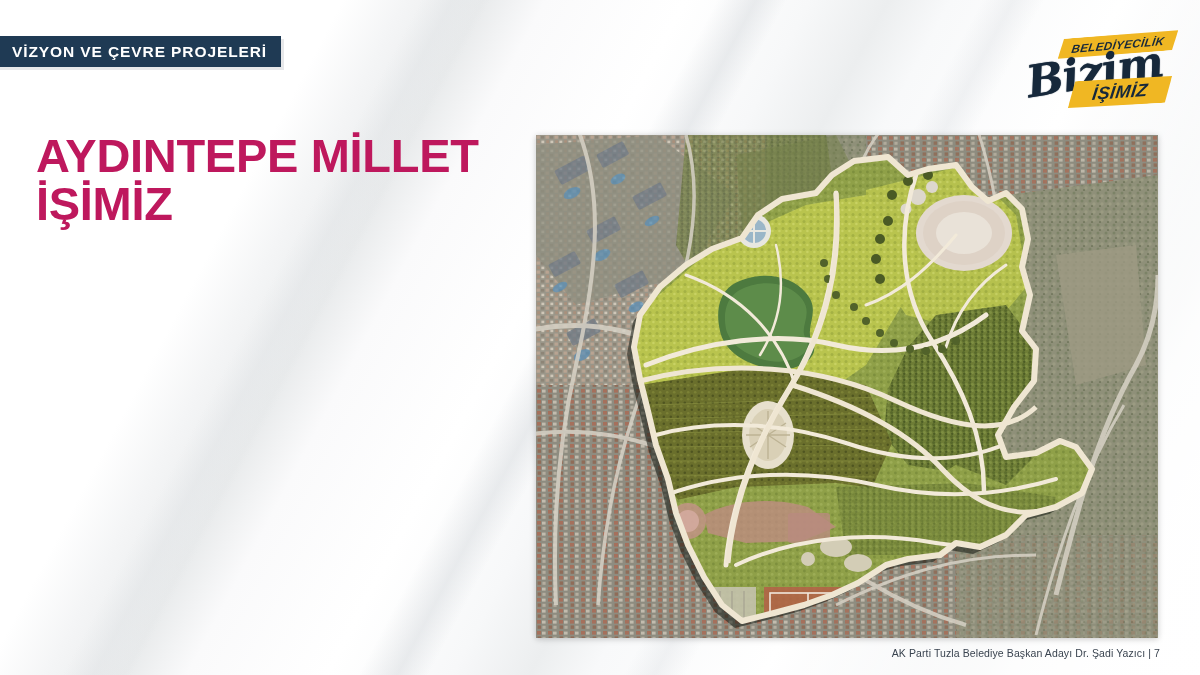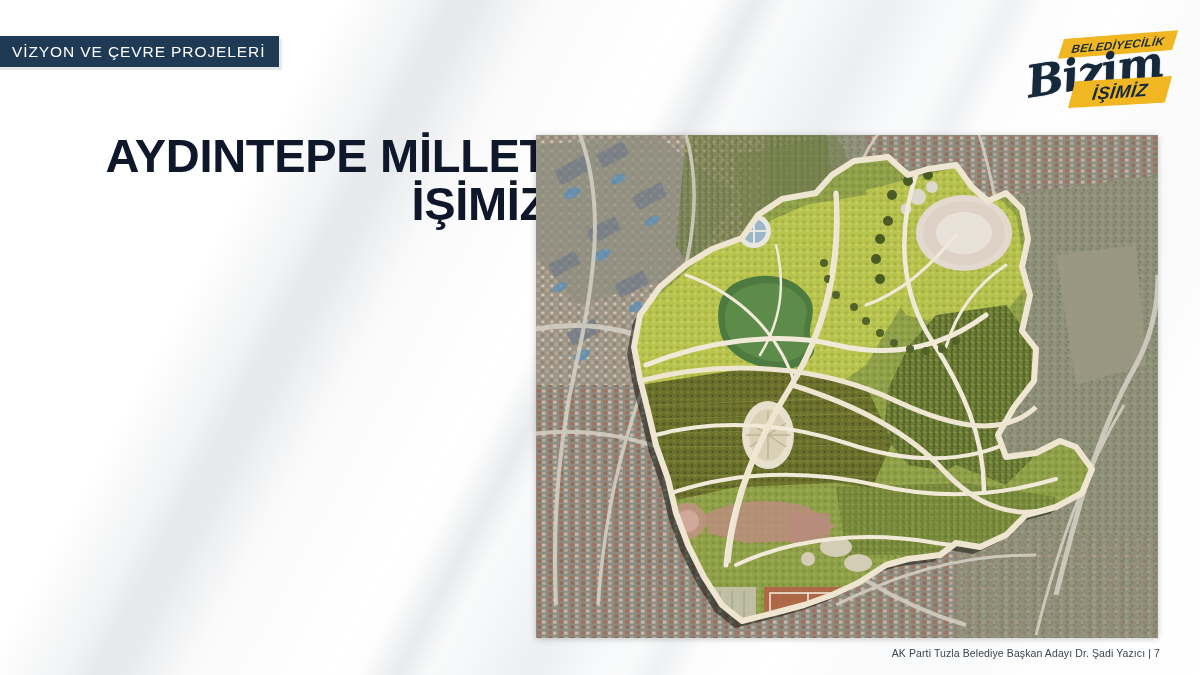--- a/index.html
+++ b/index.html
@@ -42,21 +42,21 @@
   #ribbon {
     position:absolute; left:-14px; top:36px;
     height:31px; padding:0 14px 0 26px;
     background:#1f3a54;
     display:flex; align-items:center;
     box-shadow:3px 3px 0 rgba(120,130,140,.18);
   }
   #ribbon .txt {
     color:#ffffff;
     font-size:15.5px;
-    font-weight:normal;
+    font-weight:bold;
     letter-spacing:.9px;
     white-space:nowrap;
   }
 
   
   #logo { position:absolute; right:22px; top:22px; width:160px; height:92px; }
   #logo .band {
     position:absolute; background:#f0b723;
     display:flex; align-items:center; justify-content:center;
   }
@@ -81,24 +81,24 @@
     font-family:"DejaVu Serif", serif;
     font-style:italic; font-weight:bold;
     font-size:44px; color:#16283b;
     transform:rotate(-9deg);
     letter-spacing:-1px;
     text-shadow:0 0 1px #16283b;
   }
 
   
   #headline {
-    position:absolute; left:48px; top:132px; width:500px;
-    color:#0f172a;
+    position:absolute; left:36px; top:132px; width:500px;
+    color:#be185d;
     font-size:47px; line-height:1.03;
-    font-weight:bold; letter-spacing:-.3px;text-align:right;
+    font-weight:bold; letter-spacing:-.3px;
   }
 
   
   #bullets { position:absolute; left:34px; top:256px; width:475px; }
   .bullet { margin-bottom:25px; }
   .bullet p {
     color:#2c3c52;
     font-size:23.5px;
     line-height:1.33;
     font-weight:500;

